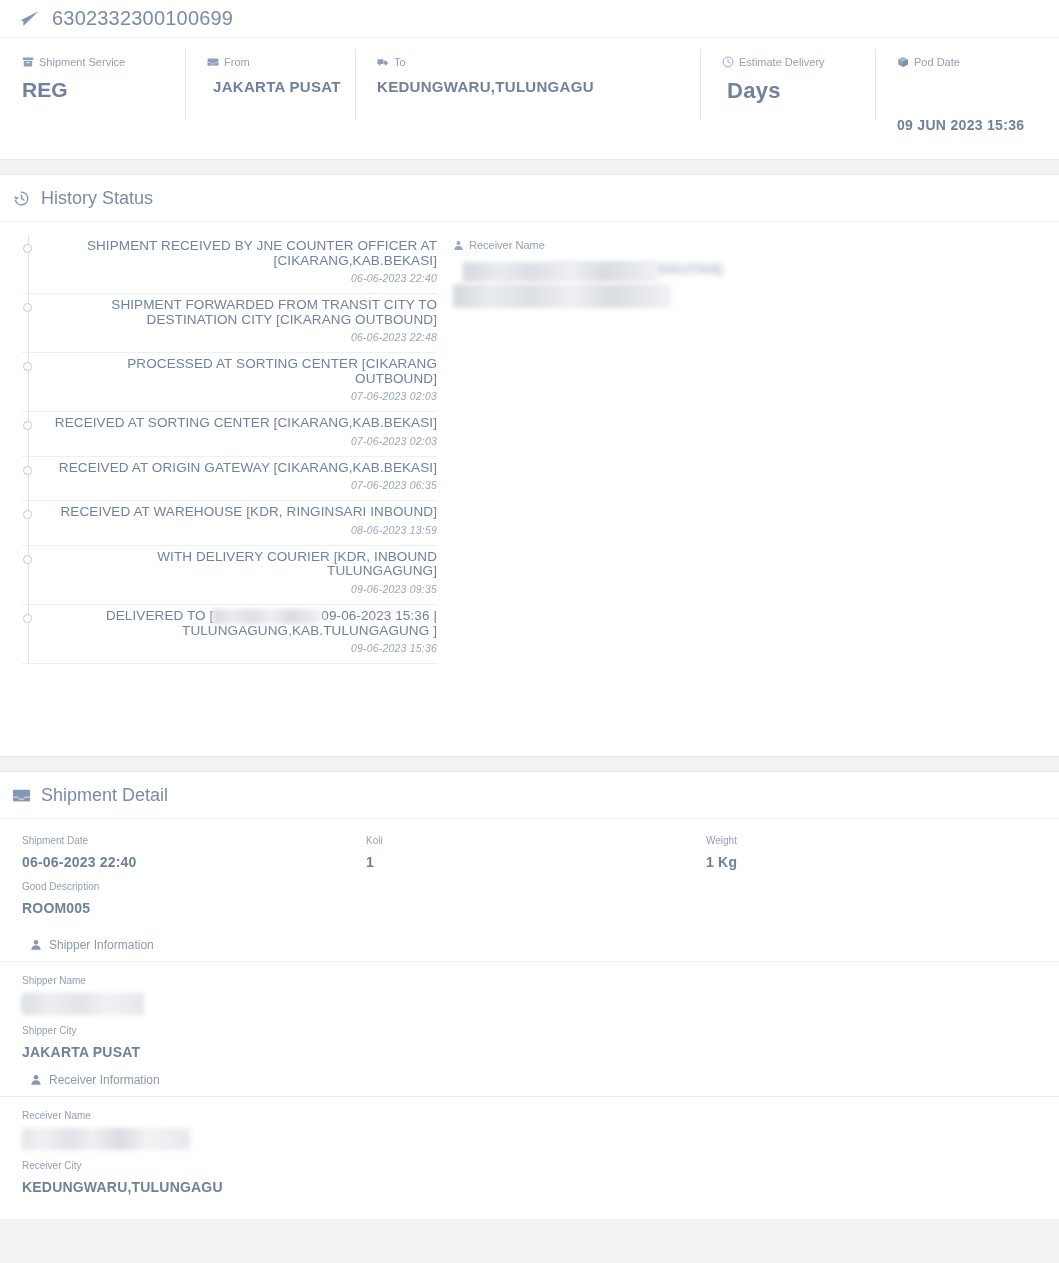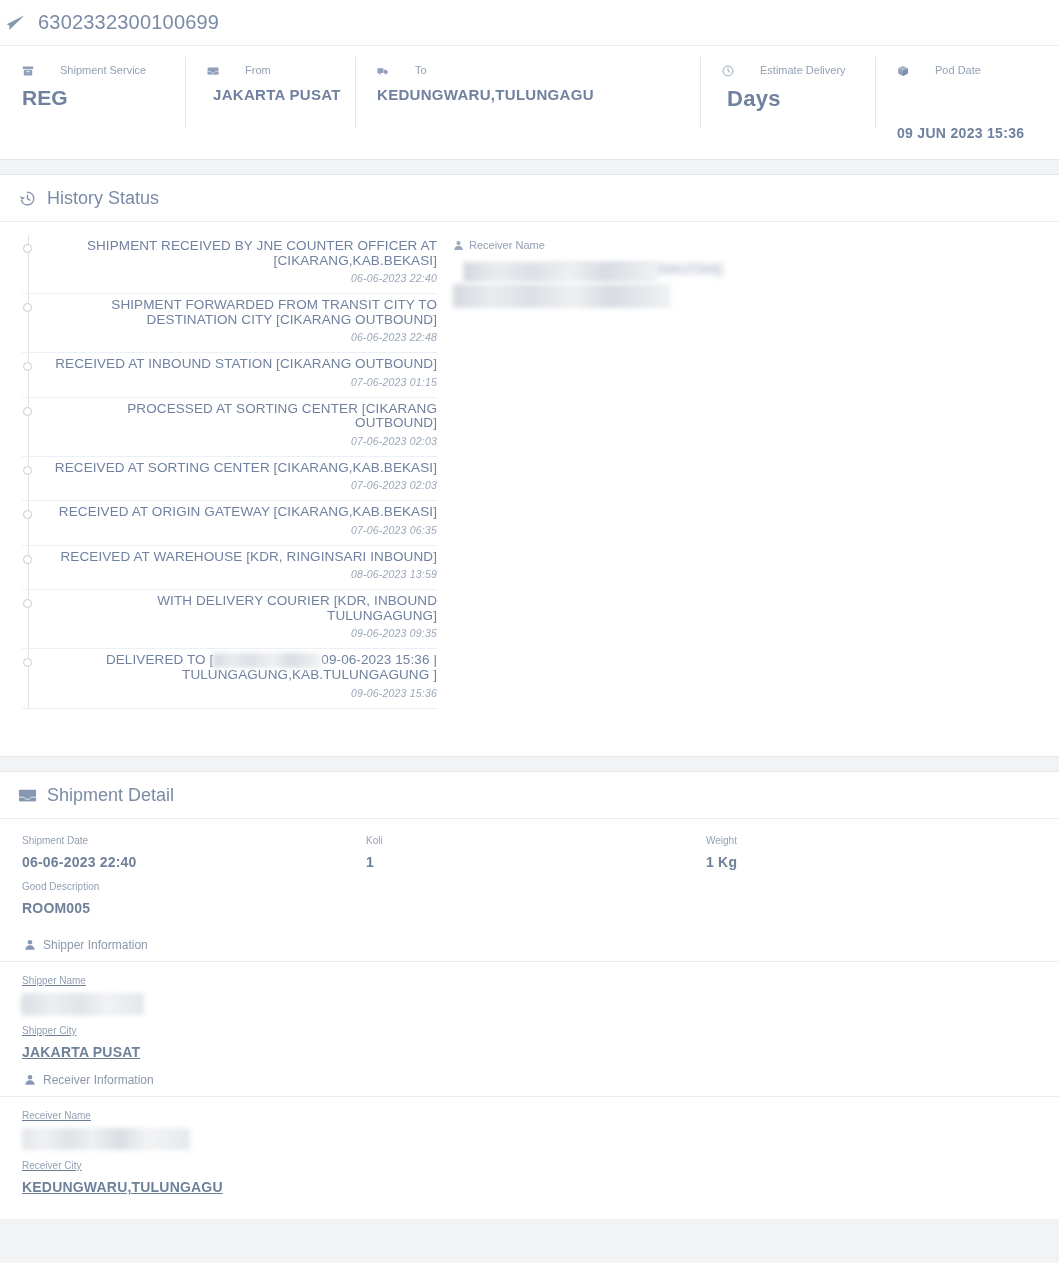--- a/index.html
+++ b/index.html
@@ -34,22 +34,22 @@
     margin: 0;
     border-top: none;
     border-left: none;
     border-right: none;
     height: 160px;
     position: relative;
   }
   .awb-row {
     display: flex;
     align-items: center;
-    height: 46px;
-    padding-left: 4px;
+    height: 38px;
+    padding-left: 18px;
     border-bottom: 1px solid #ebeef0;
     box-sizing: border-box;
   }
   .plane-icon {
     width: 24px;
     height: 24px;
     margin-right: 10px;
     display: block;
     flex: none;
   }
@@ -76,24 +76,23 @@
     left: 0;
     top: -6px;
     bottom: 24px;
     width: 1px;
     background: #e4e7ea;
   }
   .scol-label {
     font-size: 11px;
     color: #93a0b4;
     display: flex;
-    align-items: flex-end;
+    align-items: center;
     line-height: 14px;
     white-space: nowrap;
-    gap: 21px;
   }
   .scol-label .lbl-ico {
     width: 12px;
     height: 12px;
     margin-right: 5px;
     flex: none;
     display: inline-block;
   }
   .scol-value {
     margin-top: 9px;
@@ -126,21 +125,21 @@
     margin-top: 14px;
     border-left: none;
     border-right: none;
     height: 583px;
     box-sizing: border-box;
   }
   .section-head {
     display: flex;
     align-items: center;
     height: 47px;
-    padding-left: 18px;
+    padding-left: 12px;
     border-bottom: 1px solid #ebeef0;
     box-sizing: border-box;
   }
   .section-head .sec-ico {
     width: 19px;
     height: 19px;
     margin-right: 10px;
     flex: none;
   }
   .section-title {
@@ -276,36 +275,36 @@
     font-size: 14px;
     font-weight: bold;
     color: #6f8099;
     margin-top: 6px;
     margin-bottom: 9px;
     letter-spacing: 0.2px;
   }
   .sub-head {
     display: flex;
     align-items: center;
-    padding-left: 24px;
+    padding-left: 30px;
     margin-top: 13px;
     padding-bottom: 9px;
     border-bottom: 1px solid #ebeef0;
   }
   .sub-head .sub-ico {
     width: 12px;
     height: 12px;
     margin-right: 7px;
     flex: none;
   }
   .sub-title {
     font-size: 12px;
     color: #8b98ab;
   }
-  .sub-body { padding: 11px 0 0 22px; text-decoration: underline; }
+  .sub-body { padding: 11px 0 0 22px; }
   .blurred-name {
     position: relative;
     height: 26px;
     width: 170px;
     margin-top: 5px;
     margin-bottom: 4px;
   }
   .blurred-name .bn-text {
     font-size: 14px;
     font-weight: bold;
@@ -427,25 +426,20 @@
           <div class="tl-text">SHIPMENT RECEIVED BY JNE COUNTER OFFICER AT [CIKARANG,KAB.BEKASI]</div>
           <div class="tl-time">06-06-2023 22:40</div>
         </div>
 
         <div class="tl-item">
           <span class="tl-dot"></span>
           <div class="tl-text">SHIPMENT FORWARDED FROM TRANSIT CITY TO DESTINATION CITY [CIKARANG OUTBOUND]</div>
           <div class="tl-time">06-06-2023 22:48</div>
         </div>
 
-        <div class="tl-item">
-          <span class="tl-dot"></span>
-          <div class="tl-text">RECEIVED AT INBOUND STATION [CIKARANG OUTBOUND]</div>
-          <div class="tl-time">07-06-2023 01:15</div>
-        </div>
 
         <div class="tl-item">
           <span class="tl-dot"></span>
           <div class="tl-text">PROCESSED AT SORTING CENTER [CIKARANG OUTBOUND]</div>
           <div class="tl-time">07-06-2023 02:03</div>
         </div>
 
         <div class="tl-item">
           <span class="tl-dot"></span>
           <div class="tl-text">RECEIVED AT SORTING CENTER [CIKARANG,KAB.BEKASI]</div>

